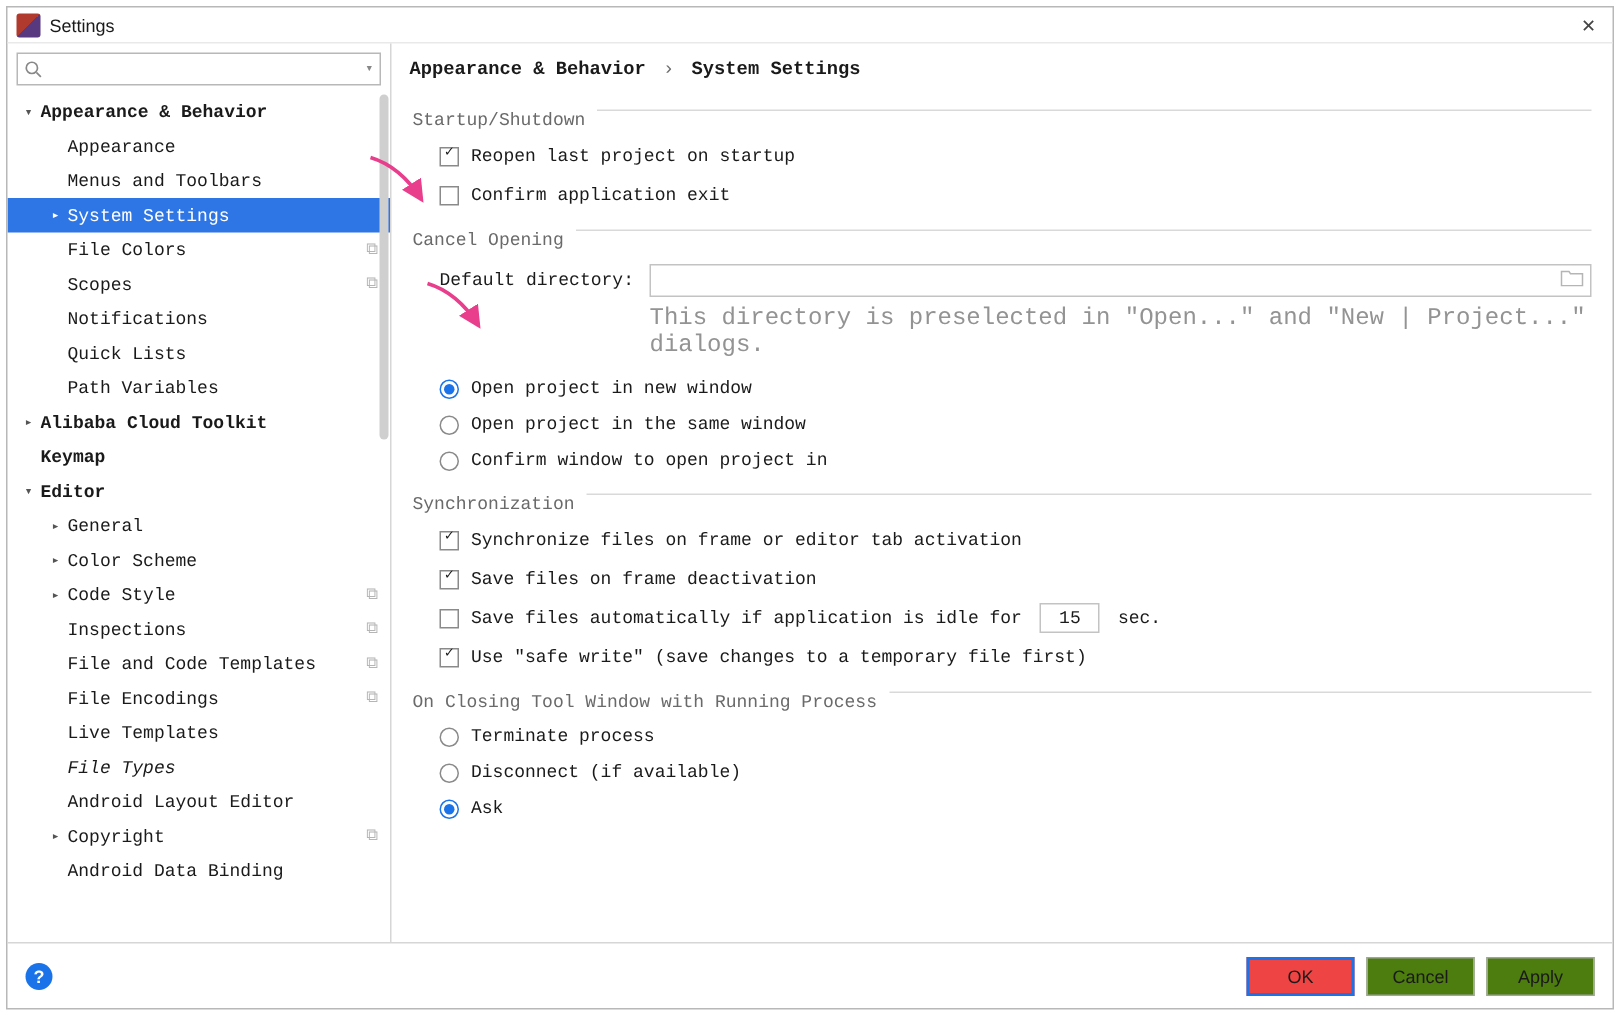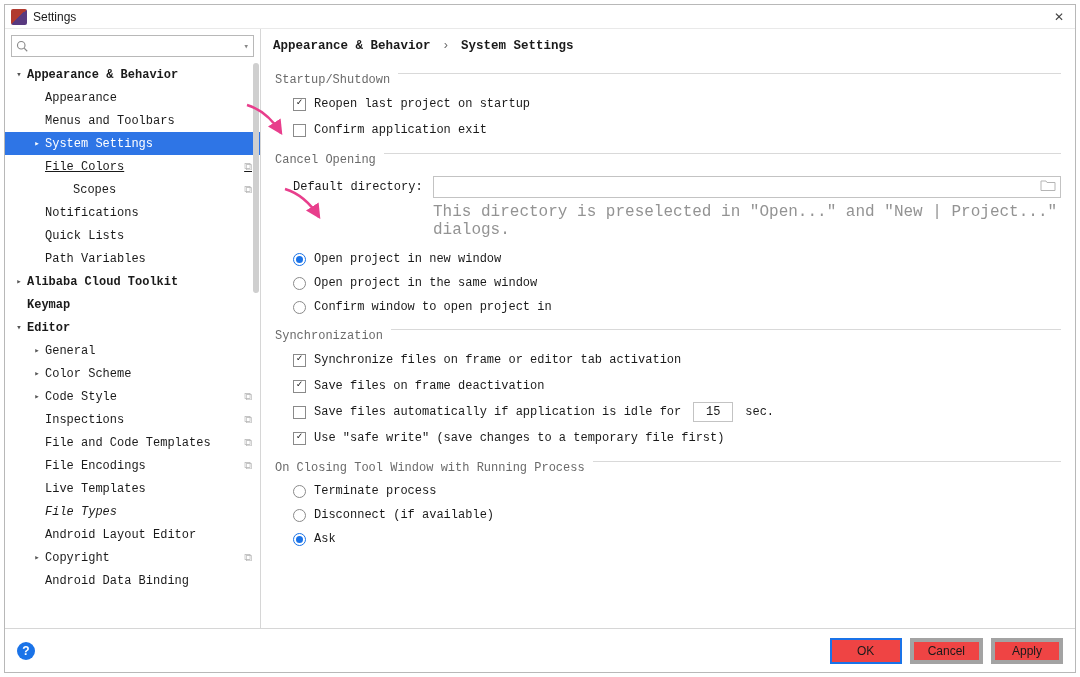--- a/index.html
+++ b/index.html
@@ -261,22 +261,22 @@
     font-family: sans-serif;
     font-size:12px;
     font-weight:700;
     cursor:pointer;
   }
   .btn {
     height:26px;
     min-width:72px;
     padding:0 14px;
     display:flex; align-items:center; justify-content:center;
-    border:4px solid #a3a3a3;
-    background:#ef4444;
+    border:1px solid #a3a3a3;
+    background:#4d7c0f;
     font-family: -apple-system, "Segoe UI", sans-serif;
     font-size:12px;
     cursor:pointer;
   }
   .btn.primary {
     border:2px solid #1a73e8;
     background:#ef4444;
   }
 
   
@@ -320,26 +320,26 @@
               <span class="label">Appearance</span>
             </div>
             <div class="tree-item" style="padding-left: 40px;">
               <span class="caret" style="margin-left: -14px;"></span>
               <span class="label">Menus and Toolbars</span>
             </div>
             <div class="tree-item selected" style="padding-left: 40px;">
               <span class="caret" style="margin-left: -14px;">▸</span>
               <span class="label">System Settings</span>
             </div>
-            <div class="tree-item" style="padding-left: 40px; text-decoration: underline;">
+            <div class="tree-item" style="padding-left: 40px;">
               <span class="caret" style="margin-left: -14px;"></span>
               <span class="label">File Colors</span>
               <span class="trailing">⧉</span>
             </div>
-            <div class="tree-item" style="padding-left: 40px; gap: 28px;">
+            <div class="tree-item" style="padding-left: 40px;">
               <span class="caret" style="margin-left: -14px;"></span>
               <span class="label">Scopes</span>
               <span class="trailing">⧉</span>
             </div>
             <div class="tree-item" style="padding-left: 40px;">
               <span class="caret" style="margin-left: -14px;"></span>
               <span class="label">Notifications</span>
             </div>
             <div class="tree-item" style="padding-left: 40px;">
               <span class="caret" style="margin-left: -14px;"></span>

